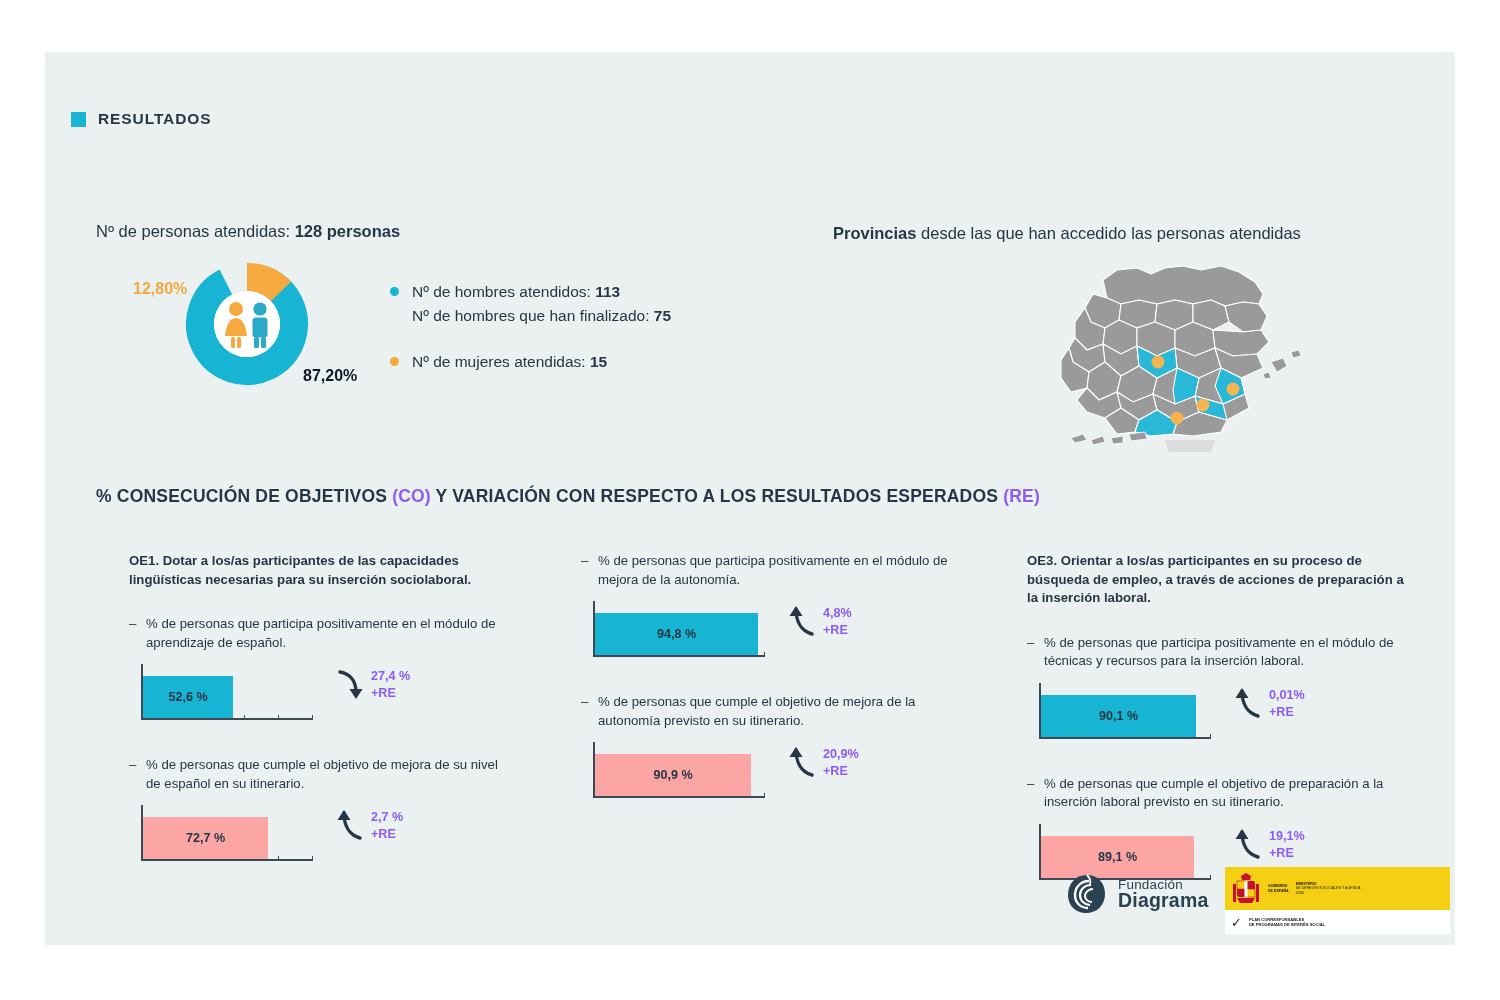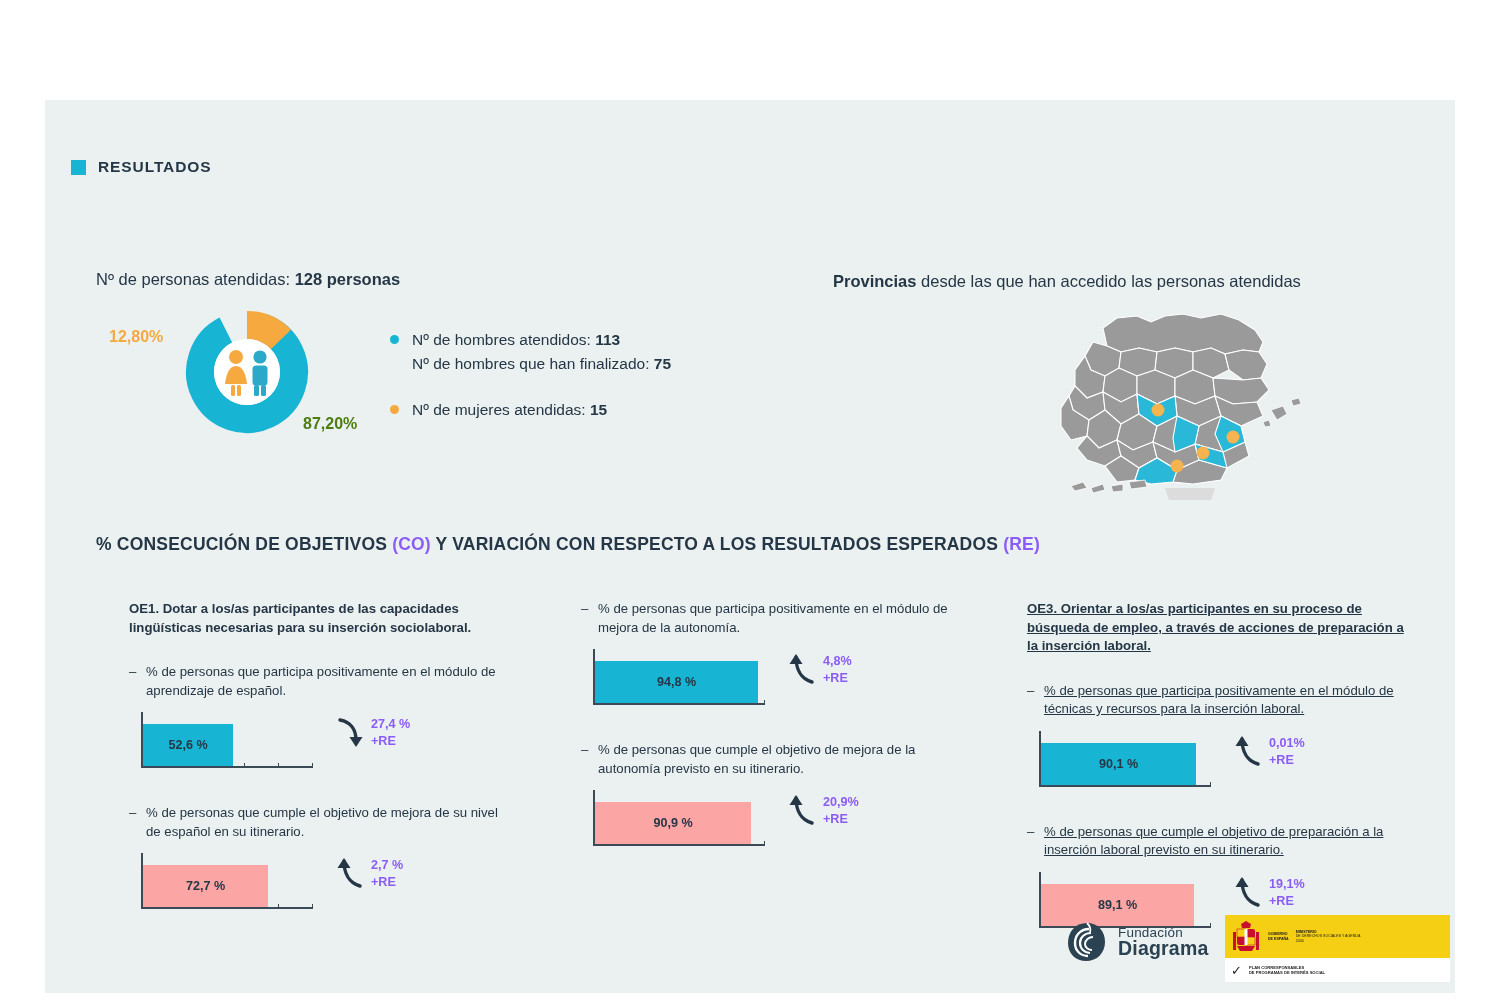--- a/index.html
+++ b/index.html
@@ -14,21 +14,20 @@
     color: #253746;
     overflow: hidden;
   }
   #panel {
     position: absolute;
     left: 45px;
     top: 52px;
     width: 1410px;
     height: 893px;
     background: #ebf0f0;
-    margin-top: 48px;
   }
 
   
   .kicker-row {
     position: absolute;
     left: 26px;
     top: 58px;
     display: flex;
     align-items: center;
     gap: 12px;
@@ -66,33 +65,33 @@
   .donut-wrap {
     position: absolute;
     left: 140px;
     top: 210px;
     width: 124px;
     height: 124px;
   }
   .donut-svg { display: block; }
   .pct-left {
     position: absolute;
-    left: 64px;
+    left: 88px;
     top: 228px;
     font-size: 16px;
     font-weight: bold;
     color: #f5a93f;
   }
   .pct-right {
     position: absolute;
     left: 258px;
     top: 315px;
     font-size: 16px;
     font-weight: bold;
-    color: #4d7c0f;
+    color: #0f172a;
   }
 
   .legend {
     position: absolute;
     left: 345px;
     top: 228px;
   }
   .legend-group { margin-bottom: 22px; position: relative; padding-left: 22px; }
   .legend-dot {
     position: absolute;
@@ -146,21 +145,21 @@
     position: absolute;
     left: 40px;
     top: 500px;
     width: 1340px;
     display: flex;
     gap: 0px;
   }
   .col { width: 446px; padding-right: 18px; box-sizing: border-box; }
   .col.c1 { padding-left: 44px; }
   .col.c2 { padding-left: 50px; }
-  .col.c3 { padding-left: 50px; text-decoration: underline; }
+  .col.c3 { padding-left: 50px; }
 
   .oe-title {
     font-size: 13.2px;
     font-weight: bold;
     line-height: 18.5px;
     color: #253746;
     margin-bottom: 26px;
   }
   .indicator {
     position: relative;

